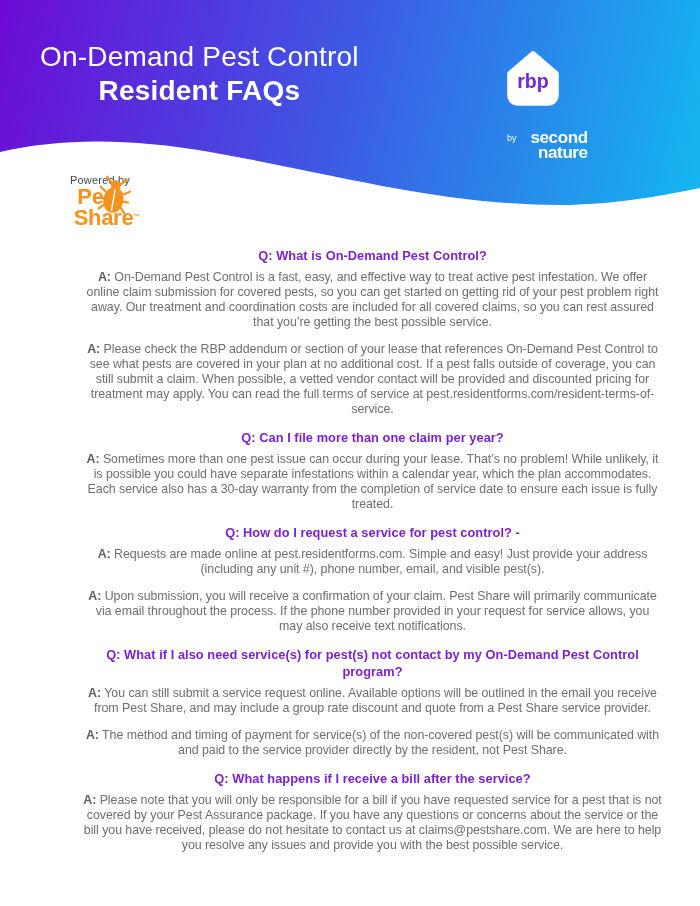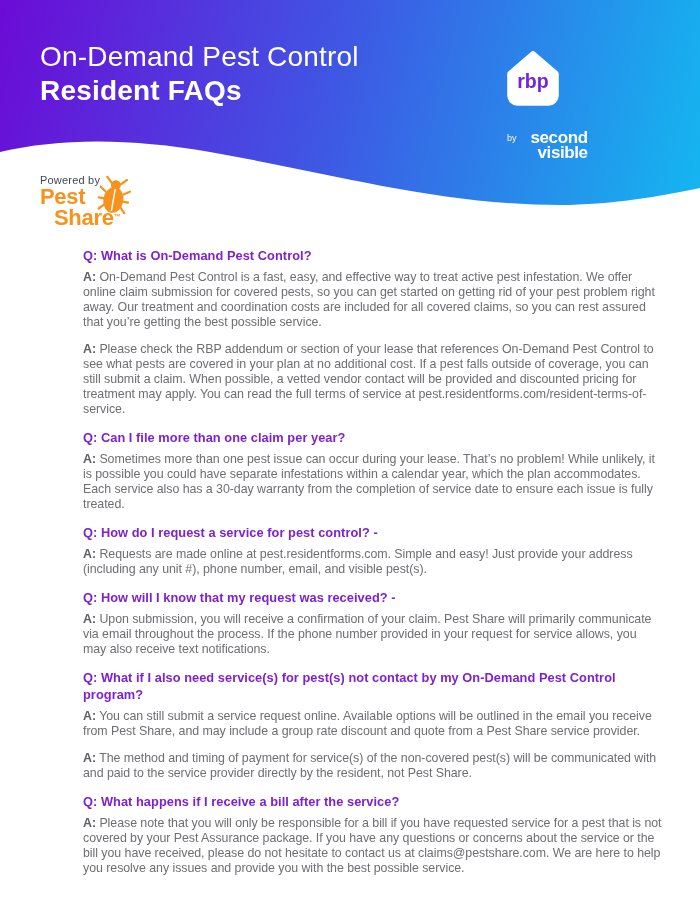--- a/index.html
+++ b/index.html
@@ -2,21 +2,21 @@
 <html><head>
 <meta charset="utf-8">
 <style>
   * { margin:0; padding:0; box-sizing:border-box; }
   html,body { background:#ffffff; }
   body {
     width:700px; height:906px; overflow:hidden; position:relative;
     font-family:"Liberation Sans", sans-serif;
     -webkit-font-smoothing:antialiased;
   }
-  .page { position:relative; width:700px; height:906px; background:#ffffff; }
+  .page { position:relative; width:700px; height:906px; background:#ffffff;text-align:center; }
 
   
   .header {
     position:relative; width:700px; height:210px;
     background:linear-gradient(103deg, #6C0BD6 0%, #3E58E4 48%, #14B7F0 100%);
     overflow:hidden;
   }
   .header-wave { position:absolute; left:0; bottom:0; width:700px; height:210px; display:block; }
   .titles { position:absolute; left:40px; top:40px; color:#ffffff; }
   .title-line1 { font-size:28px; font-weight:400; letter-spacing:0.2px; line-height:34px; }
@@ -65,21 +65,21 @@
     <div class="rbp-lockup">
       <svg class="rbp-badge" viewBox="0 0 64 64">
         <rect x="13" y="13" width="38" height="38" rx="9" transform="rotate(45 32 32)" fill="#1FD4C6"></rect>
         <path d="M32 8 L54 27 V48 a7 7 0 0 1 -7 7 H17 a7 7 0 0 1 -7 -7 V27 Z" fill="#ffffff" stroke="#ffffff" stroke-width="6" stroke-linejoin="round"></path>
         <text x="32" y="41" text-anchor="middle" font-family="Liberation Sans, sans-serif" font-size="19" font-weight="bold" fill="#7227D8">rbp</text>
       </svg>
       <div class="sn-wrap">
         <span class="sn-by">by</span>
         <span class="sn-stack">
           <span class="sn-line">second</span>
-          <span class="sn-line">visible</span>
+          <span class="sn-line">nature</span>
         </span>
       </div>
     </div>
 
     <svg class="header-wave" viewBox="0 0 700 210" preserveAspectRatio="none">
       <path d="M0,152 C60,138 130,138 210,152 C330,173 440,205 560,205 C610,205 662,196 700,188 L700,210 L0,210 Z" fill="#ffffff"></path>
     </svg>
   </div>
 
   <div class="powered-by">
@@ -120,21 +120,20 @@
       <div class="question">Q: Can I file more than one claim per year?</div>
       <p class="answer"><span class="a-prefix">A:</span> <span>Sometimes more than one pest issue can occur during your lease. That’s no problem! While unlikely, it is possible you could have separate infestations within a calendar year, which the plan accommodates. Each service also has a 30-day warranty from the completion of service date to ensure each issue is fully treated.</span></p>
     </div>
 
     <div class="faq-item">
       <div class="question">Q: How do I request a service for pest control? -</div>
       <p class="answer"><span class="a-prefix">A:</span> <span>Requests are made online at pest.residentforms.com. Simple and easy! Just provide your address (including any unit #), phone number, email, and visible pest(s).</span></p>
     </div>
 
     <div class="faq-item">
-      <div class="question">Q: How will I know that my request was received? -</div>
       <p class="answer"><span class="a-prefix">A:</span> <span>Upon submission, you will receive a confirmation of your claim. Pest Share will primarily communicate via email throughout the process. If the phone number provided in your request for service allows, you may also receive text notifications.</span></p>
     </div>
 
     <div class="faq-item">
       <div class="question">Q: What if I also need service(s) for pest(s) not contact by my On-Demand Pest Control program?</div>
       <p class="answer"><span class="a-prefix">A:</span> <span>You can still submit a service request online. Available options will be outlined in the email you receive from Pest Share, and may include a group rate discount and quote from a Pest Share service provider.</span></p>
     </div>
 
     <div class="faq-item">
       <p class="answer"><span class="a-prefix">A:</span> <span>The method and timing of payment for service(s) of the non-covered pest(s) will be communicated with and paid to the service provider directly by the resident, not Pest Share.</span></p>

